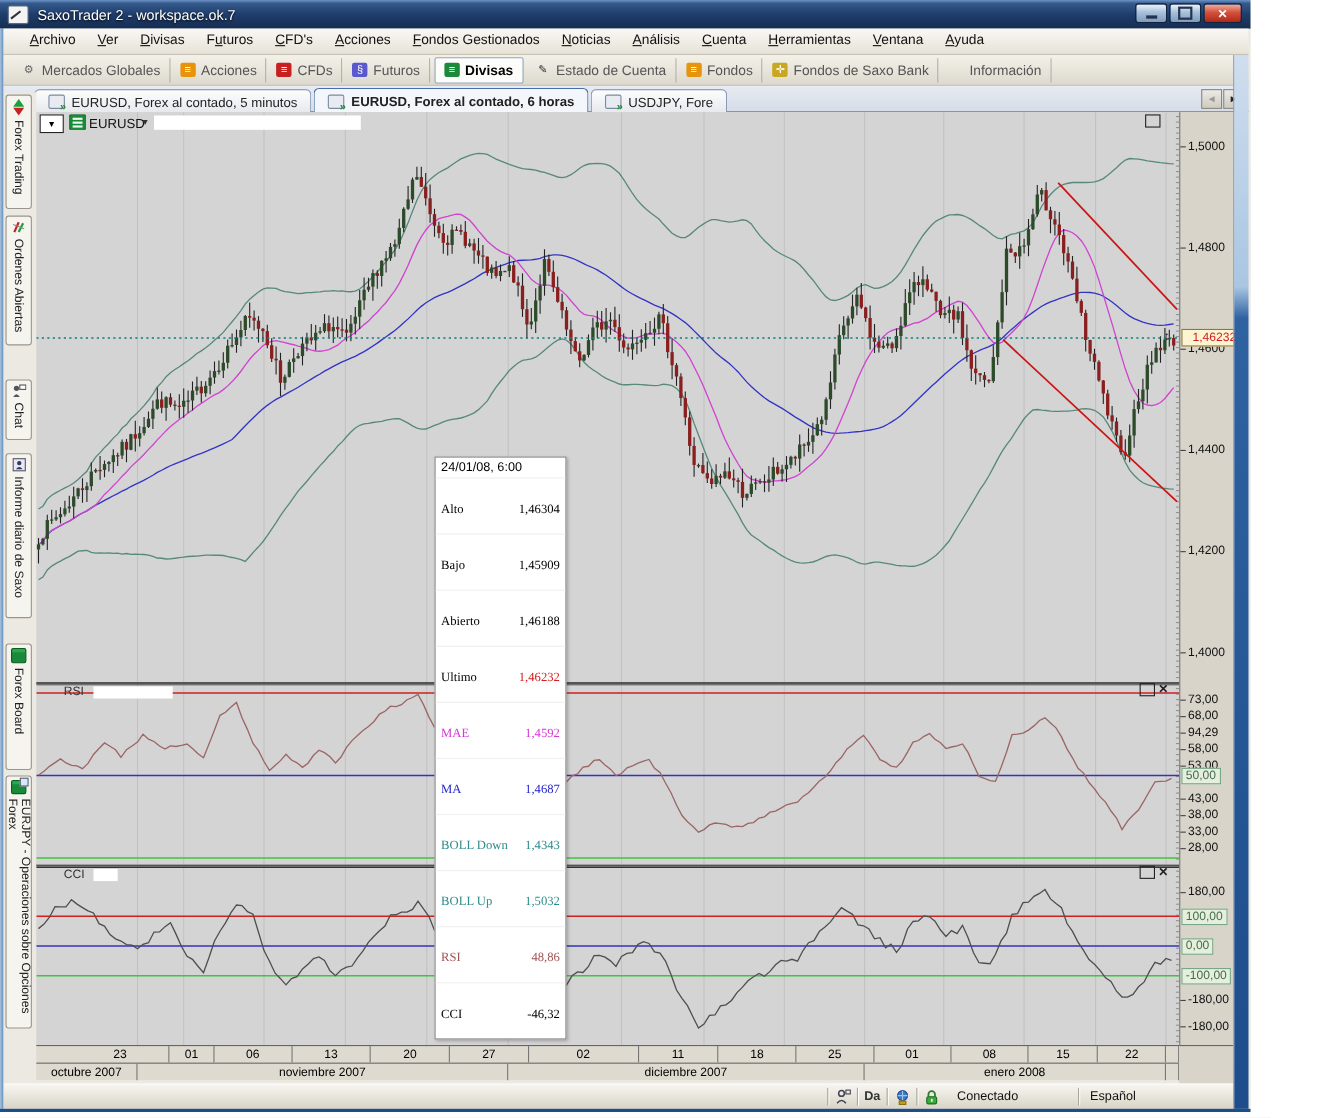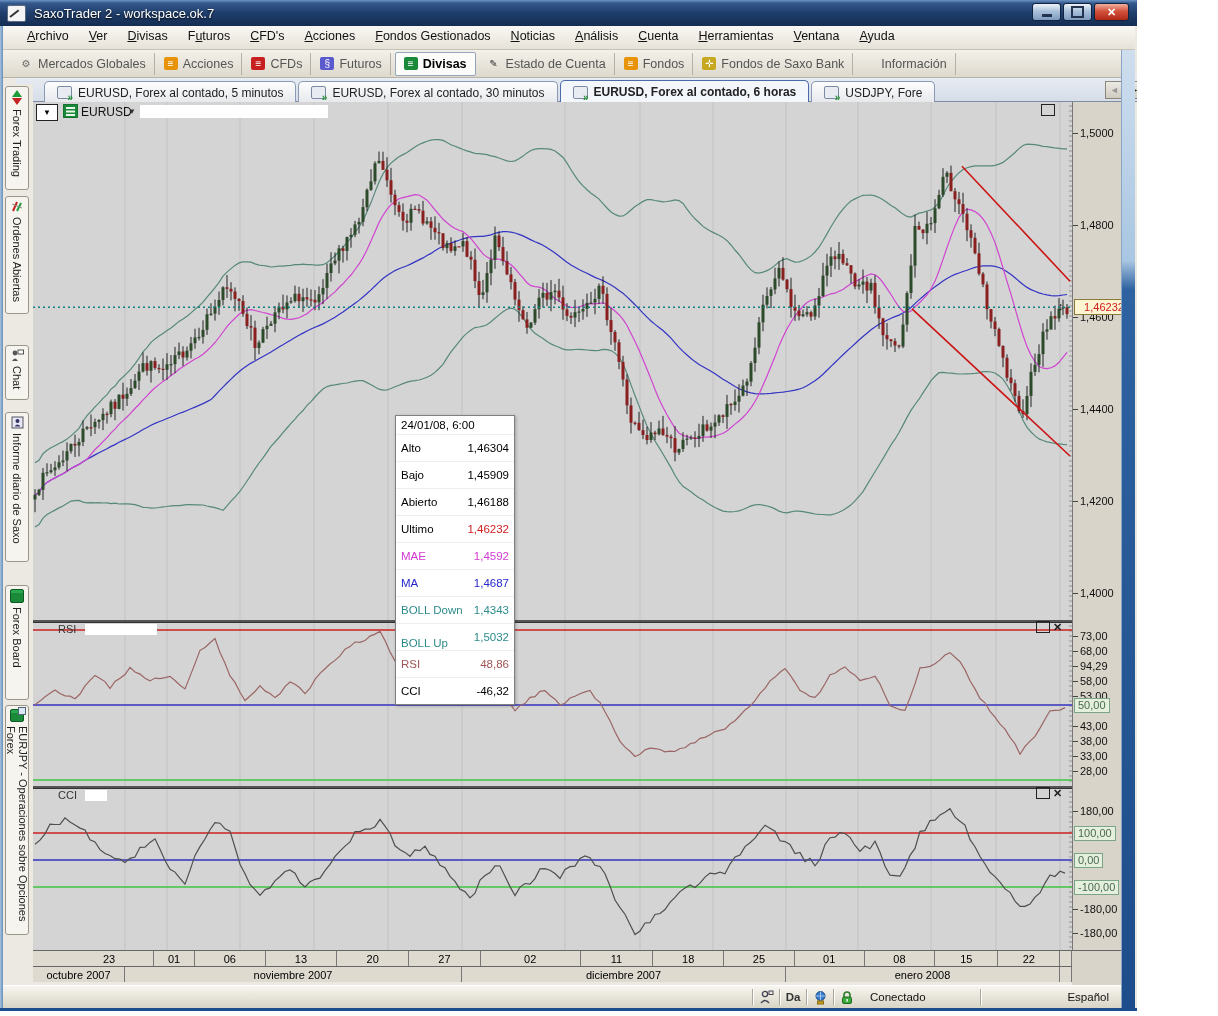--- a/index.html
+++ b/index.html
@@ -31,21 +31,21 @@
   .toolbar{position:absolute;left:3px;top:50px;width:1132px;height:28px;
     background:linear-gradient(180deg,#f4f1ea,#ddd9cd);border-bottom:1px solid #b8b4a8;
     display:flex;align-items:center;padding-left:8px;box-sizing:border-box;}
   .tb-btn{display:flex;align-items:center;gap:5px;height:22px;padding:0 8px;margin-right:1px;
     border-right:1px solid #b5b1a5;font-size:12.5px;color:#555;}
   .tb-btn.active{background:#fcfcfa;border:1px solid #93a5bb;border-radius:2px;color:#000;font-weight:bold;margin:0 3px;}
   .tb-icon{width:14px;height:13px;border-radius:2px;display:flex;align-items:center;justify-content:center;
     font-size:10px;line-height:13px;}
 
   
-  .tabstrip{position:absolute;left:16px;top:78px;width:1132px;height:24px;
+  .tabstrip{position:absolute;left:3px;top:78px;width:1132px;height:24px;
     background:linear-gradient(180deg,#e7ebf2,#d6dde8);border-bottom:1px solid #7c8ba0;box-sizing:border-box;}
   .tabs{position:absolute;left:28px;top:0;height:24px;display:flex;max-width:1063px;overflow:hidden;}
   .tab{height:21px;margin-top:3px;border:1px solid #8a9ab5;border-bottom:none;border-radius:5px 5px 0 0;
     background:linear-gradient(180deg,#fdfdfd,#e6e8ec);padding:0 12px;display:flex;gap:6px;align-items:center;
     font-size:12px;color:#222;white-space:nowrap;margin-right:2px;}
   .tab.active{background:#f3f6fb;font-weight:bold;border-color:#4a6aa8;height:22px;margin-top:2px;box-shadow:0 -1px 0 #9ab2d8 inset;}
   .tabicon{width:13px;height:11px;border:1px solid #7a8aa0;background:#e8ecf2;border-radius:2px;position:relative;}
   .tabicon:after{content:"»";position:absolute;right:-2px;bottom:-5px;color:#1c8c2c;font-size:10px;font-weight:bold;}
   .tab-scrollers{position:absolute;right:4px;top:3px;display:flex;gap:1px;}
   .scrollbtn{width:17px;height:16px;background:linear-gradient(180deg,#eceae4,#cfcbc0);border:1px solid #8a8678;
@@ -83,38 +83,38 @@
   .panel-label{position:absolute;font-size:11px;color:#333;}
   .panel-btns{position:absolute;display:flex;gap:3px;align-items:center;}
   .pbtn-box{width:12px;height:10px;border:1.5px solid #222;background:transparent;}
   .pbtn-x{font-size:11px;font-weight:bold;color:#222;line-height:10px;}
   .updown-arrow{position:absolute;left:1058px;top:300px;font-size:11px;color:#111;}
 
   
   .tooltip{position:absolute;left:395px;top:415px;width:118px;background:#fff;border:1px solid #808080;
     box-shadow:1px 1px 3px rgba(0,0,0,.25);z-index:5;font-size:11.5px;}
   .tt-head{height:18px;line-height:18px;padding:0 5px;color:#000;}
-  .tt-row{height:18px;display:flex;justify-content:space-between;align-items:center;padding:4px 5px;border-top:1px solid #efefef;}
+  .tt-row{height:18px;display:flex;justify-content:space-between;align-items:flex-end;padding:16px 5px;border-top:1px solid #efefef;font-family:Liberation Serif, serif;}
 
   
   .daterow{position:absolute;left:33px;width:1039px;height:16px;display:flex;background:#dedad0;
     border-top:1px solid #666;box-sizing:border-box;font-size:11px;color:#000;}
   .datecell{border-right:1px solid #777;display:flex;align-items:center;justify-content:center;box-sizing:border-box;overflow:hidden;}
   .date-stub{position:absolute;left:1072px;top:950px;width:49px;height:35px;background:#d8d4ca;border-top:1px solid #666;box-sizing:border-box;}
 
   
   .statusbar{position:absolute;left:3px;top:985px;width:1132px;height:23px;
     background:linear-gradient(180deg,#f7f5ef,#d8d4c6);border-top:1px solid #fff;
     display:flex;align-items:center;font-size:11.5px;color:#111;box-sizing:border-box;}
   .sb-fill{flex:1;}
   .sb-sep{width:1px;height:16px;background:#aaa69a;box-shadow:1px 0 0 #fff;}
   .sb-icon{width:26px;display:flex;align-items:center;justify-content:center;}
   .sb-text{padding:0 10px;}
   .sb-conn{width:100px;}
-  .sb-lang{width:118px;text-align:right;}
+  .sb-lang{width:118px;}
   .grip{width:14px;height:14px;margin-right:2px;position:relative;}
   .grip i{position:absolute;width:2px;height:2px;background:#999;box-shadow:-1px -1px 0 #fff;}
 
   
   .border-left{position:absolute;left:0;top:26px;width:3px;height:982px;background:linear-gradient(90deg,#a8c2de,#6590bc);}
   .border-bottom{position:absolute;left:0;top:1008px;width:1137px;height:3px;background:#1d4d8a;}
   .right-strip{position:absolute;left:1121px;top:50px;width:14px;height:958px;
     background:linear-gradient(180deg,#cfdeee 0%,#a9c6e2 22%,#2e62a0 25%,#1d4d8a 100%);border-left:1px solid #8aa4c4;box-sizing:border-box;}
 </style>
 </head>
@@ -216,24 +216,20 @@
     </div>
 
   <div class="tabstrip">
     <div class="tabs">
 
         <div class="tab">
           <span class="tabicon"></span>
           <span>EURUSD, Forex al contado, 5 minutos</span>
         </div>
 
-        <div class="tab">
-          <span class="tabicon"></span>
-          <span>EURUSD, Forex al contado, 30 minutos</span>
-        </div>
 
         <div class="tab active">
           <span class="tabicon"></span>
           <span>EURUSD, Forex al contado, 6 horas</span>
         </div>
 
 
         <div class="tab">
           <span class="tabicon"></span>
           <span>USDJPY, Fore</span>

